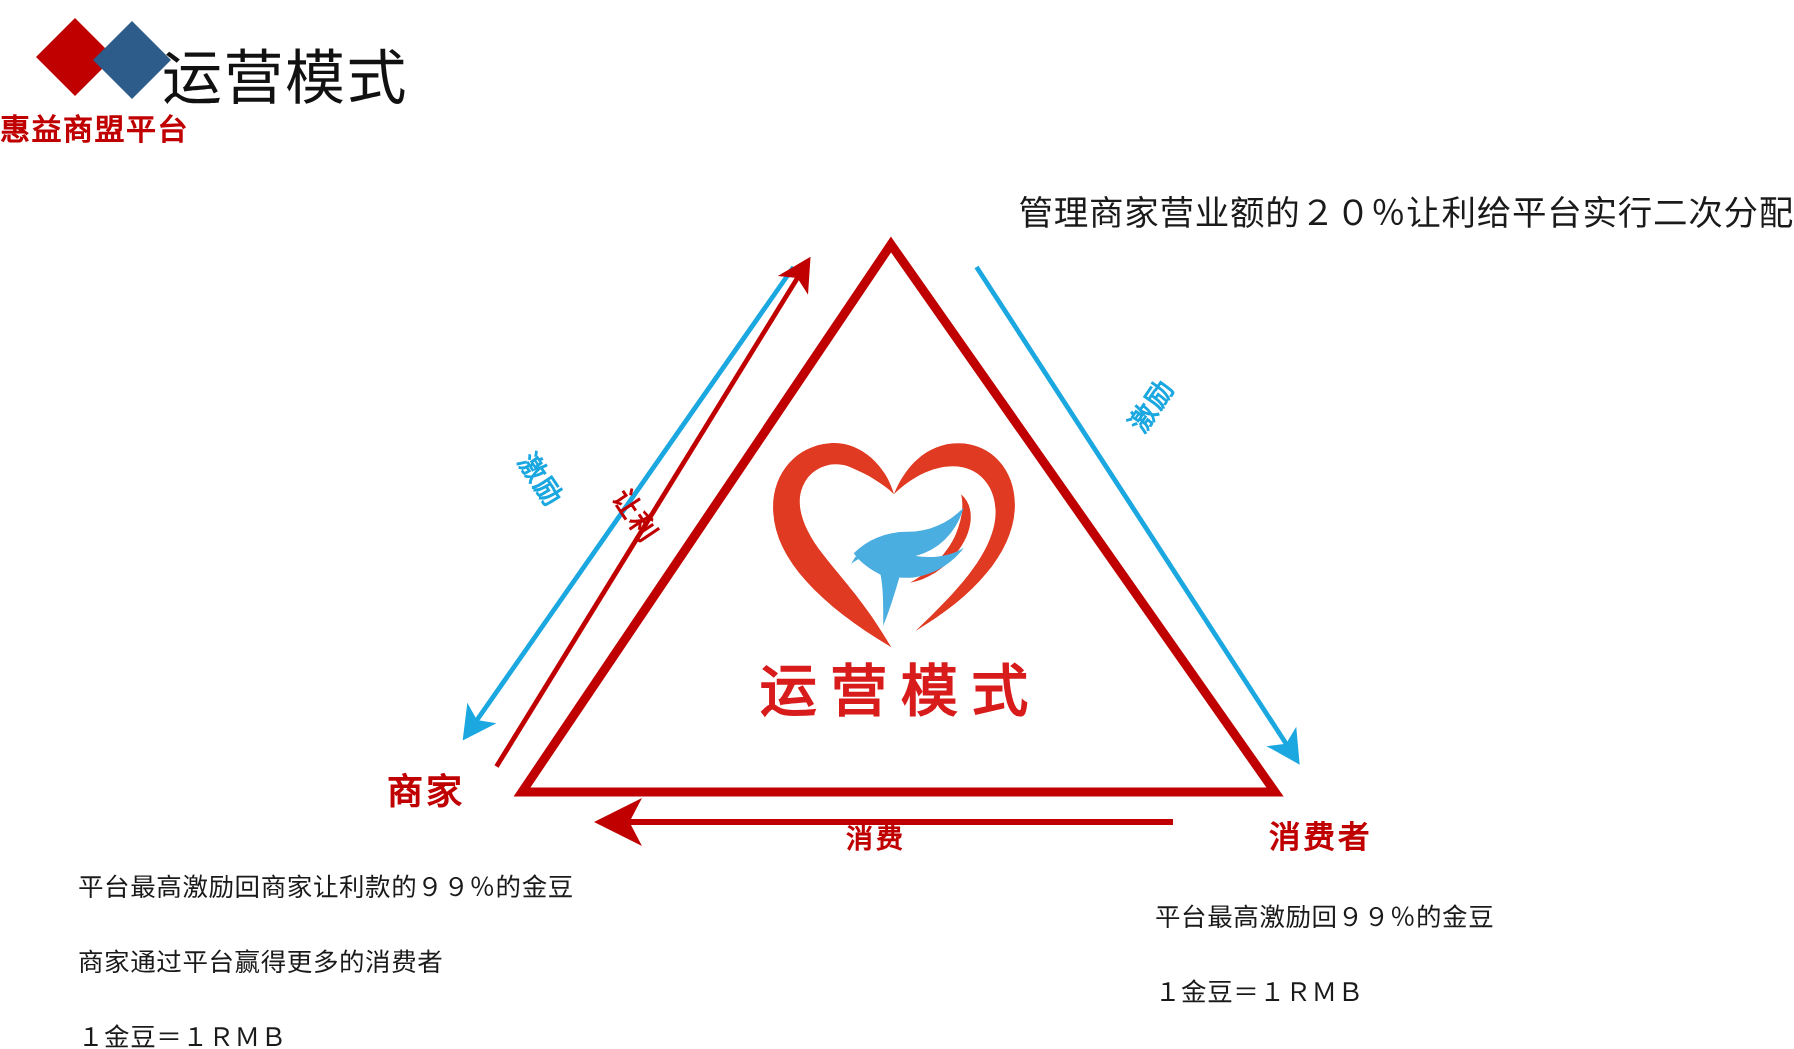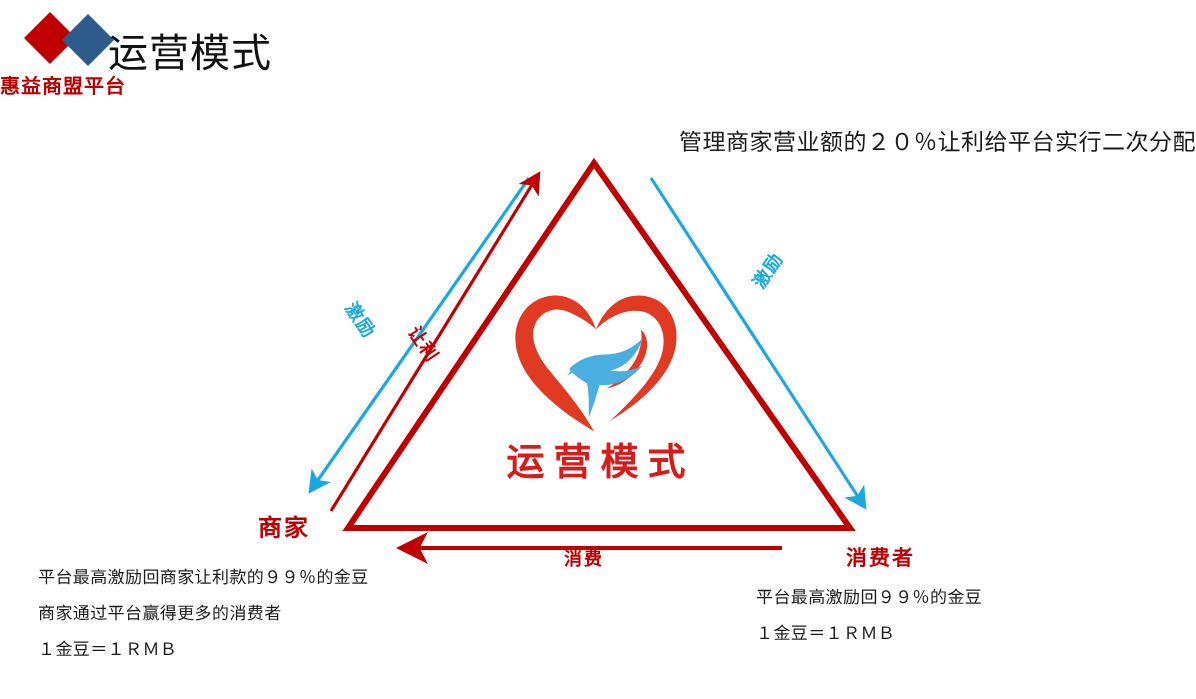--- a/index.html
+++ b/index.html
@@ -166,21 +166,21 @@
   
   .note {
     position: absolute;
     font-size: 17px;
     line-height: 32px;
     color: #1a1a1a;
     letter-spacing: 0.4px;
   }
   #note-left  { left: 34px;  top: 558px; width: 430px; }
   #note-right { left: 752px; top: 578px; width: 440px; }
-  .note p { margin: 4px; white-space: nowrap; }
+  .note p { margin: 18px; white-space: nowrap; }
 </style>
 </head>
 <body>
 
 <div id="slide">
 
   <div id="header">
     <div id="logo-marks">
       <svg width="100" height="60" viewBox="0 0 100 60" aria-hidden="true">
         <polygon points="28,4 54,30 28,56 2,30" fill="#C00000"></polygon>

